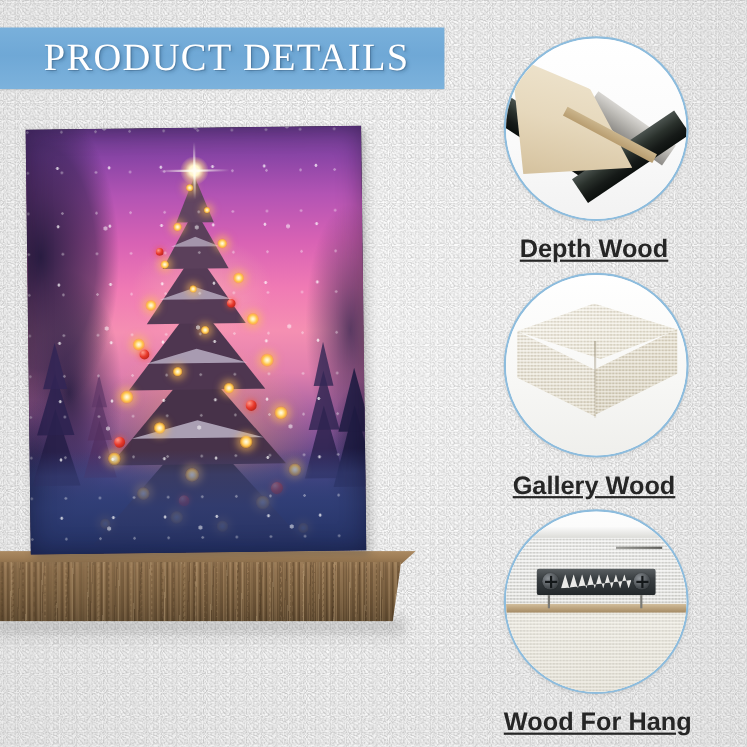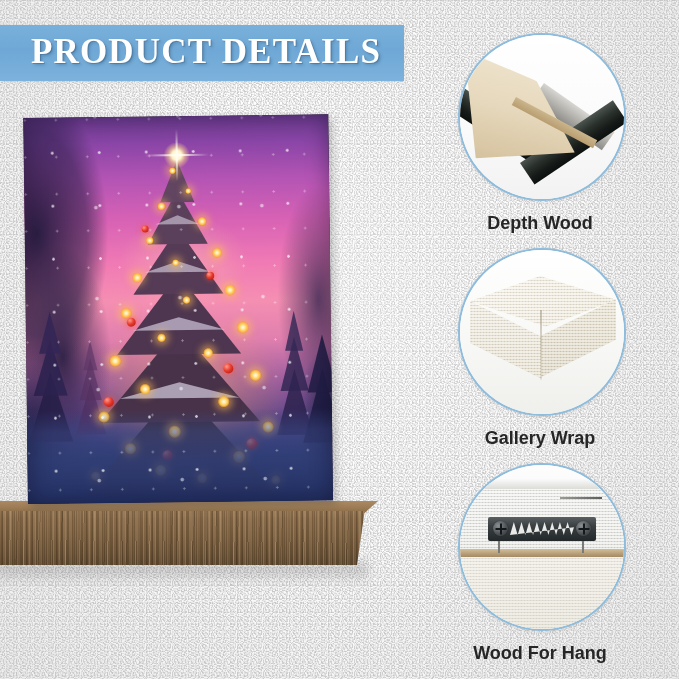--- a/index.html
+++ b/index.html
@@ -68,21 +68,21 @@
   }
   #banner-title {
     position: absolute;
     left: 0; right: 0;
     top: 50%;
     transform: translateY(-52%);
     text-align: center;
     padding-left: 8px;
     color: #ffffff;
     font-family: "Liberation Serif", "DejaVu Serif", serif;
-    font-weight: bold;
+    font-weight: normal;
     font-size: 35px;
     letter-spacing: 1.2px;
     white-space: nowrap;
     text-shadow:
        1px 1px 0 rgba(70,110,145,.55),
        2px 2px 3px rgba(40,80,115,.35);
   }
 
   
   #shelf {
@@ -295,23 +295,24 @@
     background: #fdfdfd;
     box-shadow: 0 1px 4px rgba(0,0,0,.10);
   }
   .circle-inner { position: absolute; inset: 0; }
   .feature-label {
     position: absolute;
     width: 100%;
     text-align: center;
     font-family: "Liberation Sans", sans-serif;
     font-weight: bold;
-    font-size: 18px;
+    font-size: 23px;
     color: #262626;
     white-space: nowrap;
+    text-decoration: underline;
   }
 
   
   .dw-bg { position: absolute; inset: 0; background: linear-gradient(180deg,#ffffff 0%, #fafafa 58%, #f2f2f2 100%); }
   .dw-bar {
     position: absolute;
     background: linear-gradient(180deg, #4c5450 0%, #2a312c 38%, #161a18 72%, #0c100e 100%);
   }
   .dw-bar.light {
     background: linear-gradient(180deg, #d8d6d2 0%, #b7b5b0 45%, #8e8c88 100%);
@@ -530,21 +531,21 @@
 
         <div class="gw-face" style="left:10px; top:51px; width:72px; height:78px; clip-path:polygon(0 0, 100% 46%, 100% 100%, 0 54%); background:linear-gradient(180deg,#efeade 0%,#e2dbc8 100%);"></div>
         <div class="gw-tex" style="left:10px; top:51px; width:72px; height:78px; clip-path:polygon(0 0, 100% 46%, 100% 100%, 0 54%); background-size:3px 3px;"></div>
 
         <div class="gw-face" style="left:81px; top:49px; width:75px; height:78px; clip-path:polygon(0 47%, 100% 0, 100% 52%, 0 100%); background:linear-gradient(180deg,#e6dfcd 0%,#d7cfba 100%);"></div>
         <div class="gw-tex" style="left:81px; top:49px; width:75px; height:78px; clip-path:polygon(0 47%, 100% 0, 100% 52%, 0 100%); background-size:3px 3px;"></div>
 
         <div style="position:absolute; left:80px; top:60px; width:2px; height:70px; background:linear-gradient(180deg, rgba(160,150,128,.55), rgba(160,150,128,.15));"></div>
       </div>
     </div>
-    <div class="feature-label" style="left:0px; top:180px; width:164px;">Gallery Wrap</div>
+    <div class="feature-label" style="left:0px; top:180px; width:164px;">Gallery Wood</div>
   </div>
 
   <div class="feature" style="left:458px; top:463px;">
     <div class="circle">
       <div class="circle-inner">
         <div class="rh-bg"></div>
 
         <div class="rh-canvasback" style="left:0; top:18px; width:164px; height:70px;"></div>
         <div class="rh-weave" style="left:0; top:18px; width:164px; height:70px; background-size:3px 3px;"></div>
 

